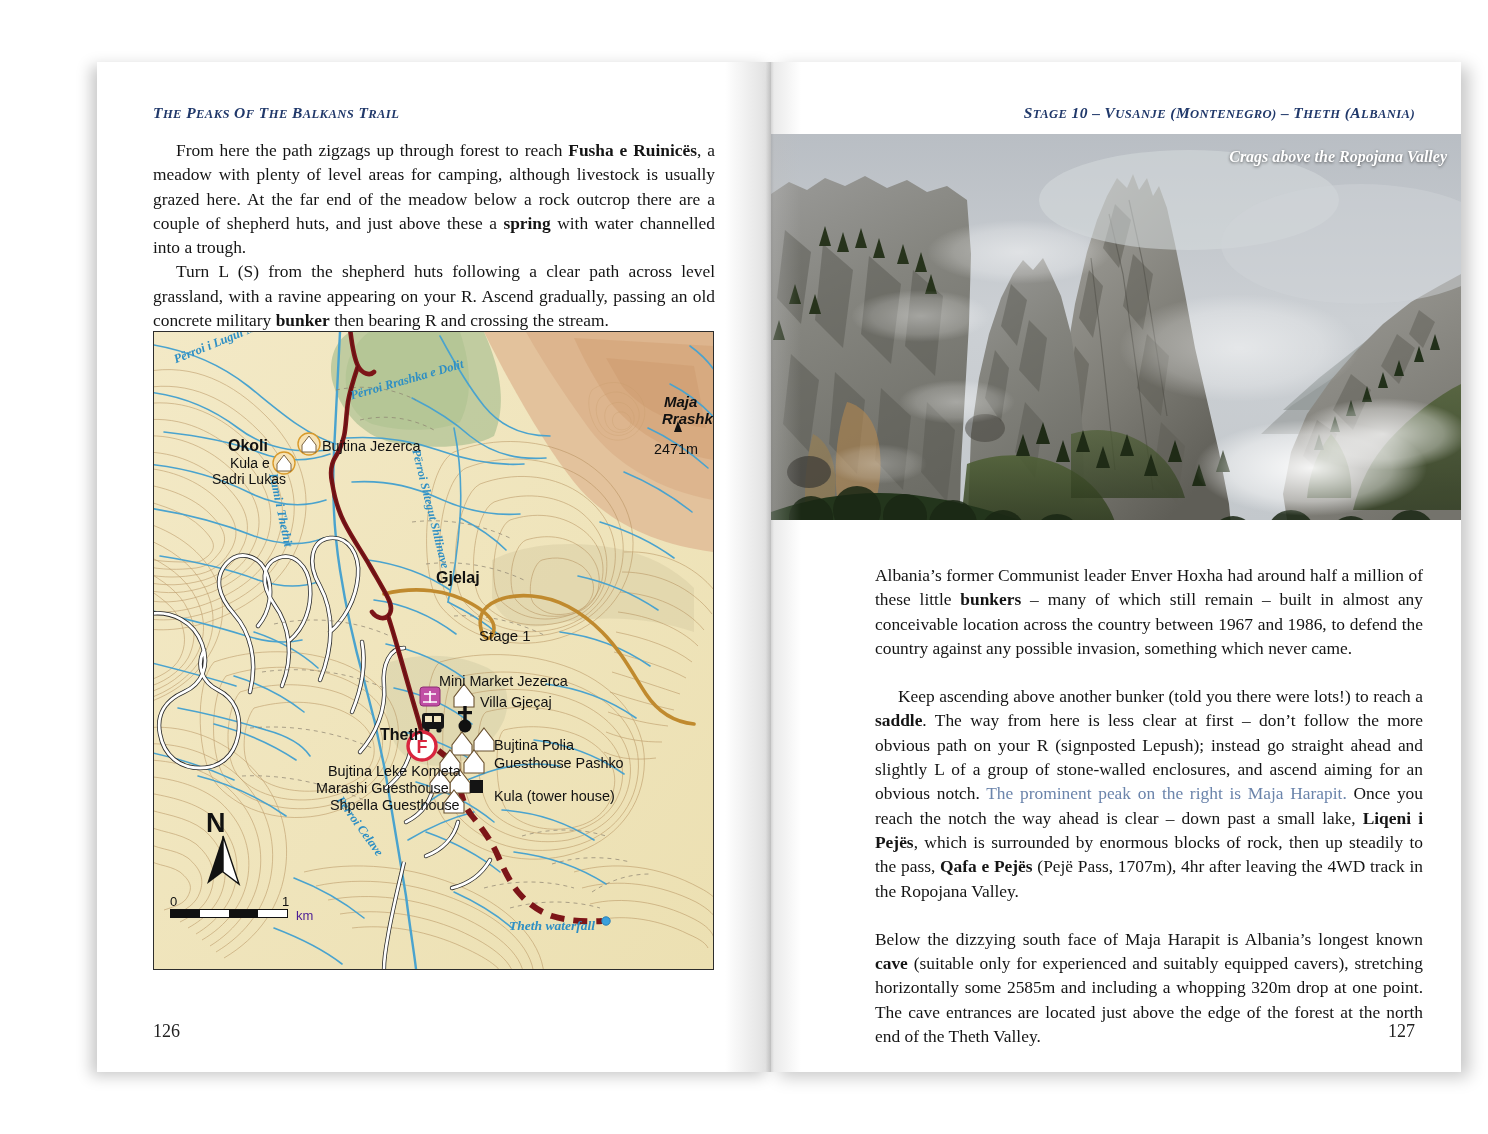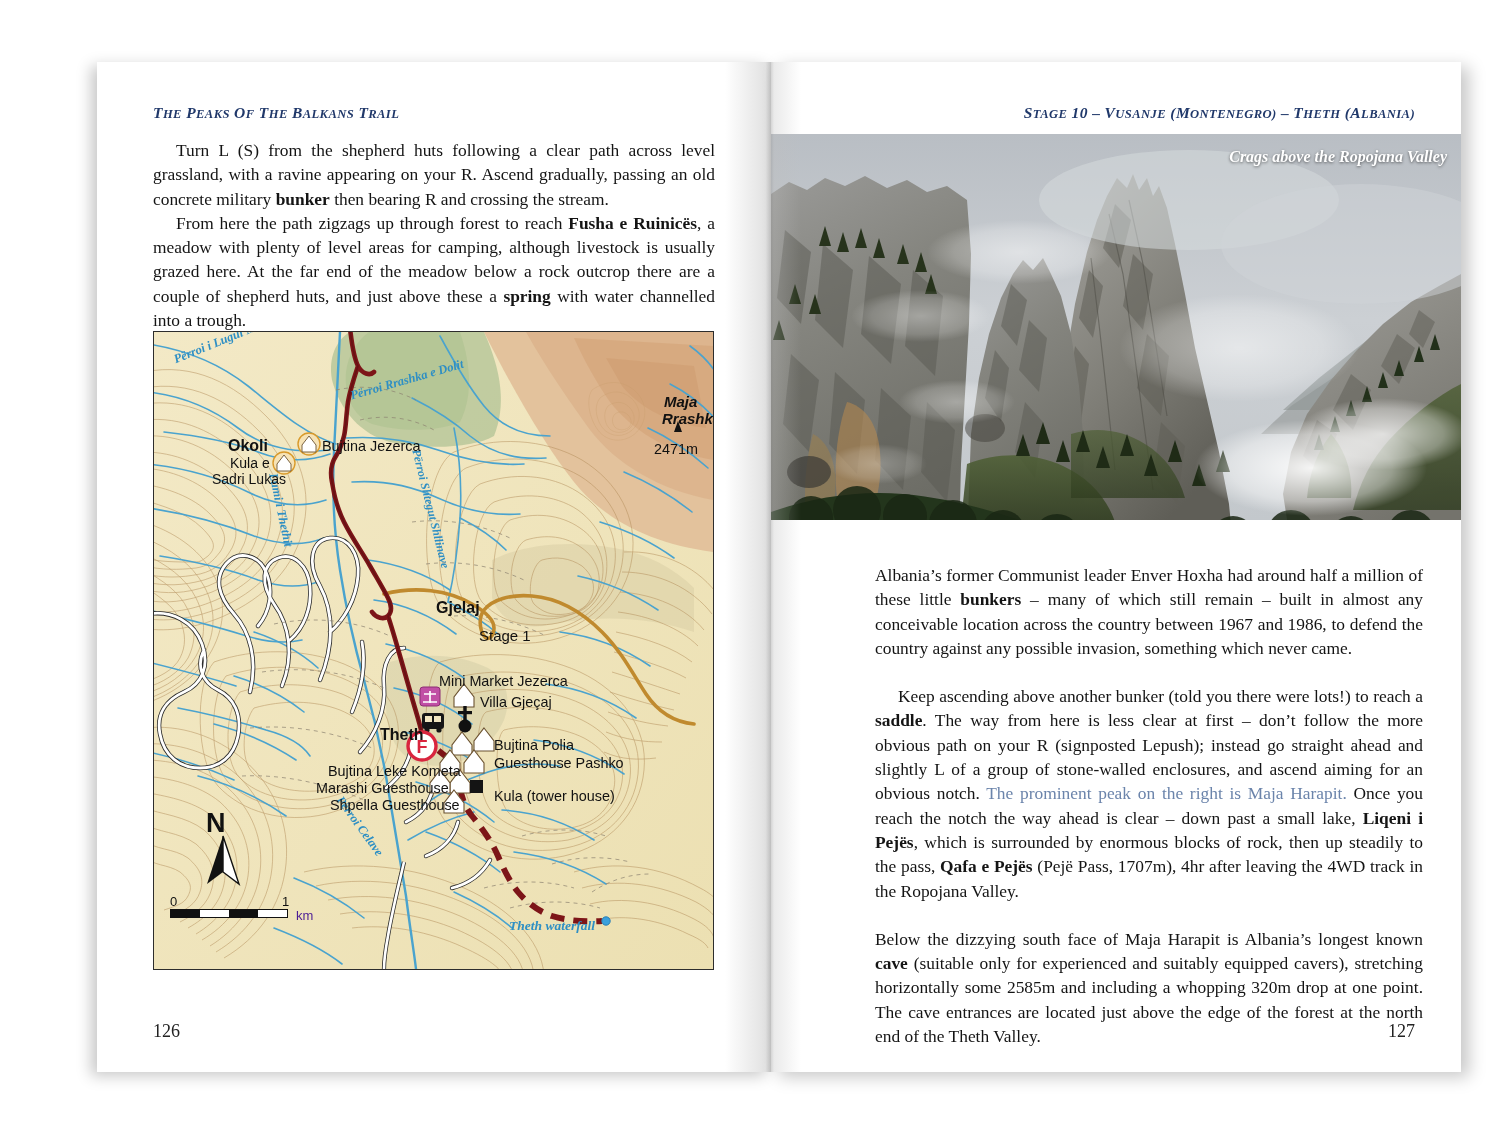--- a/index.html
+++ b/index.html
@@ -163,22 +163,22 @@
 </head>
 <body>
 
 <div id="spread">
 
   <div class="page" id="page-left">
 
     <div class="runhead" id="runhead-left">T<span class="sc">HE</span> P<span class="sc">EAKS</span> O<span class="sc">F</span> T<span class="sc">HE</span> B<span class="sc">ALKANS</span> T<span class="sc">RAIL</span></div>
 
     <div id="left-body">
+        <p class="indent"><span>From here the path zigzags up through forest to reach </span><b>Fusha e Ruinicës</b><span>, a meadow with plenty of level areas for camping, although livestock is usually grazed here. At the far end of the meadow below a rock outcrop there are a couple of shepherd huts, and just above these a </span><b>spring</b><span> with water channelled into a trough.</span></p>
         <p class="indent"><span>Turn L (S) from the shepherd huts following a clear path across level grassland, with a ravine appearing on your R. Ascend gradually, passing an old concrete military </span><b>bunker</b><span> then bearing R and crossing the stream.</span></p>
-        <p class="indent"><span>From here the path zigzags up through forest to reach </span><b>Fusha e Ruinicës</b><span>, a meadow with plenty of level areas for camping, although livestock is usually grazed here. At the far end of the meadow below a rock outcrop there are a couple of shepherd huts, and just above these a </span><b>spring</b><span> with water channelled into a trough.</span></p>
       </div>
 
     <div id="map-figure">
 
       <svg id="map-canvas" viewBox="0 0 559 637" preserveAspectRatio="none">
         <defs>
           <linearGradient id="gLow" x1="0" y1="0" x2="1" y2="1">
             <stop offset="0%" stop-color="#f3e9c6"></stop>
             <stop offset="100%" stop-color="#ece0b2"></stop>
           </linearGradient>
@@ -466,21 +466,21 @@
           <div class="map-label water" style="left: 125px; top: 140px; font-size: 12.5px; transform: rotate(78deg); transform-origin: left top;">Lumi i Thethit</div>
           <div class="map-label water" style="left: 190px; top: 462px; font-size: 12.5px; transform: rotate(54deg); transform-origin: left top;">Përroi Celave</div>
           <div class="map-label water" style="left: 355px; top: 587px; font-size: 13.5px;">Theth waterfall</div>
           <div class="map-label place" style="left: 74px; top: 106px; font-size: 16px;">Okoli</div>
           <div class="map-label poi" style="left: 76px; top: 124px; font-size: 14px;">Kula e</div>
           <div class="map-label poi" style="left: 58px; top: 140px; font-size: 14px;">Sadri Lukas</div>
           <div class="map-label poi" style="left: 168px; top: 107px; font-size: 14.4px;">Bujtina Jezerca</div>
           <div class="map-label ital" style="left: 510px; top: 62px; font-size: 15px;">Maja</div>
           <div class="map-label ital" style="left: 508px; top: 79px; font-size: 15px;">Rrashka</div>
           <div class="map-label poi" style="left: 500px; top: 110px; font-size: 14.4px;">2471m</div>
-          <div class="map-label place" style="left: 282px; top: 268px; font-size: 16px;">Gjelaj</div>
+          <div class="map-label place" style="left: 282px; top: 238px; font-size: 16px;">Gjelaj</div>
           <div class="map-label poi" style="left: 325px; top: 296px; font-size: 15px;">Stage 1</div>
           <div class="map-label poi" style="left: 285px; top: 342px; font-size: 14.4px;">Mini Market Jezerca</div>
           <div class="map-label poi" style="left: 326px; top: 363px; font-size: 14.4px;">Villa Gjeçaj</div>
           <div class="map-label place" style="left: 226px; top: 395px; font-size: 16px;">Theth</div>
           <div class="map-label poi" style="left: 340px; top: 406px; font-size: 14.4px;">Bujtina Polia</div>
           <div class="map-label poi" style="left: 340px; top: 424px; font-size: 14.4px;">Guesthouse Pashko</div>
           <div class="map-label poi" style="left: 174px; top: 432px; font-size: 14.4px;">Bujtina Leke Kometa</div>
           <div class="map-label poi" style="left: 162px; top: 449px; font-size: 14.4px;">Marashi Guesthouse</div>
           <div class="map-label poi" style="left: 176px; top: 466px; font-size: 14.4px;">Shpella Guesthouse</div>
           <div class="map-label poi" style="left: 340px; top: 457px; font-size: 14.4px;">Kula (tower house)</div>

